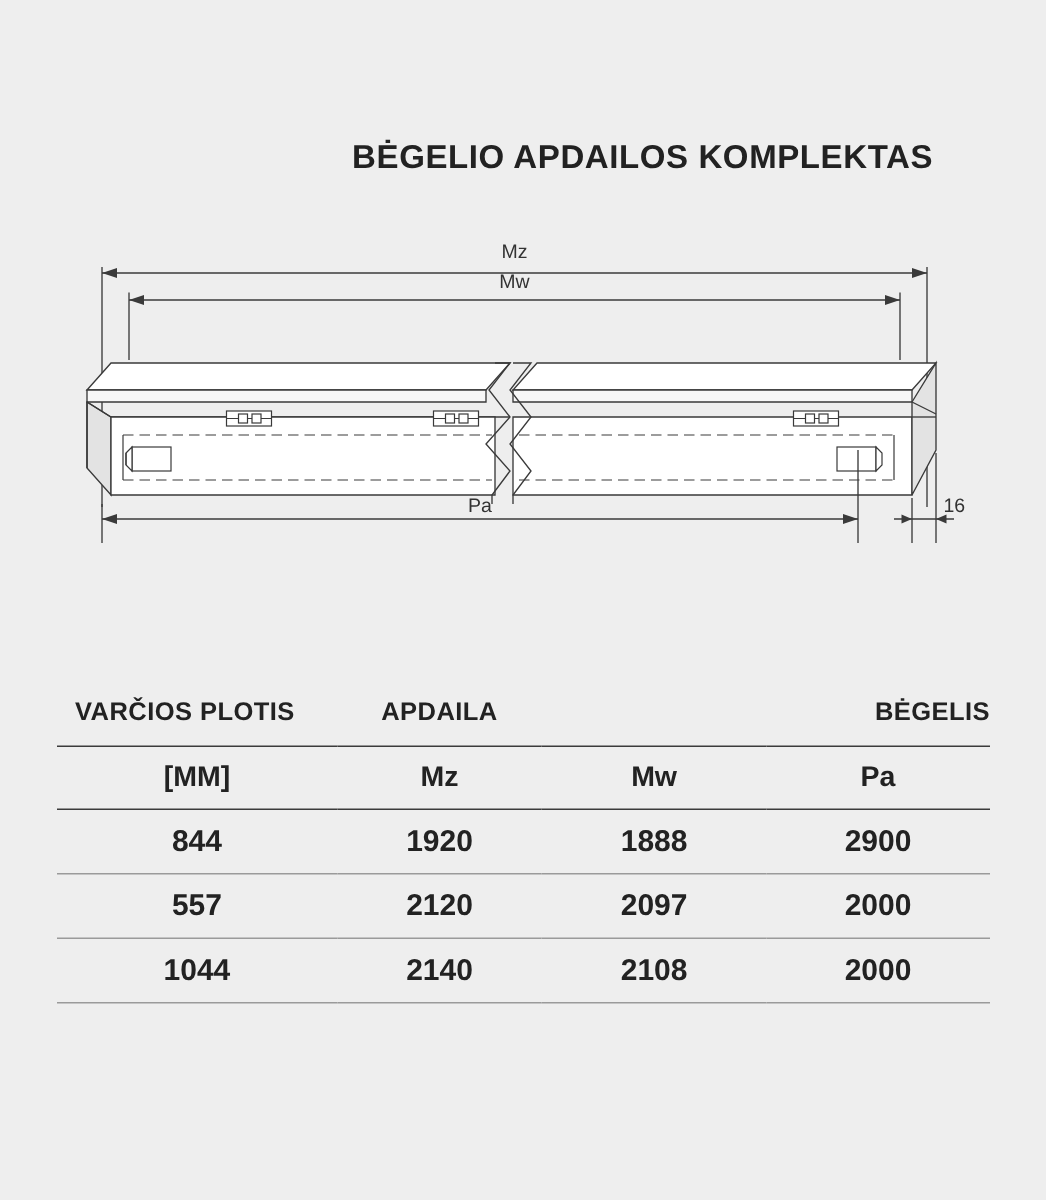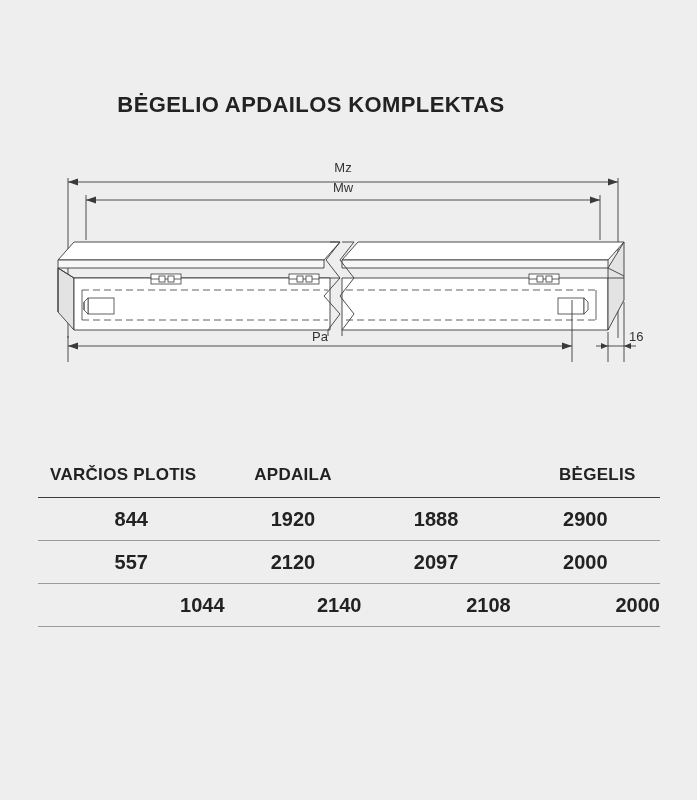--- a/index.html
+++ b/index.html
@@ -18,21 +18,21 @@
   .page {
     position: relative;
     width: 697px;
     height: 800px;
   }
   .title {
     position: absolute;
     top: 92px;
     left: 0;
     width: 622px;
-    text-align: center;
+    text-align: right;
     font-size: 22px;
     font-weight: bold;
     letter-spacing: 0.4px;
     color: #222;
   }
   .drawing {
     position: absolute;
     top: 150px;
     left: 40px;
     width: 620px;
@@ -58,32 +58,31 @@
   }
   .spec-table thead th {
     font-size: 17px;
     letter-spacing: 0.3px;
     border-bottom: 1.5px solid #3b3b3b;
     padding-bottom: 12px;
   }
   .spec-table thead th.col-a { text-align: left; padding-left: 12px; width: 30%; }
   .spec-table thead th.col-b { width: 22%; }
   .spec-table thead th.col-c { width: 24%; }
-  .spec-table thead th.col-d { text-align: center; padding-left: 24px; width: 24%; }
+  .spec-table thead th.col-d { text-align: right; padding-left: 24px; width: 24%; }
   .spec-table tbody tr td {
     border-bottom: 1px solid #9a9a9a;
     font-size: 20px;
   }
   .spec-table tbody tr.units td {
     border-bottom: 1.5px solid #3b3b3b;
     font-size: 19px;
   }
   .spec-table tbody tr:last-child td {
     border-bottom: 1px solid #9a9a9a;
-    text-align: right;
   }
 </style>
 </head>
 <body>
 
 <div class="page">
 
   <div class="title">BĖGELIO APDAILOS KOMPLEKTAS</div>
 
   <div class="drawing">
@@ -184,20 +183,26 @@
   <table class="spec-table">
     <thead>
       <tr>
         <th class="col-a">VARČIOS PLOTIS</th>
         <th class="col-b">APDAILA</th>
         <th class="col-c"></th>
         <th class="col-d">BĖGELIS</th>
       </tr>
     </thead>
     <tbody>
+      <tr class="units">
+        <td>[MM]</td>
+        <td>Mz</td>
+        <td>Mw</td>
+        <td>Pa</td>
+      </tr>
       <tr>
         <td>844</td>
         <td>1920</td>
         <td>1888</td>
         <td>2900</td>
       </tr>
       <tr>
         <td>557</td>
         <td>2120</td>
         <td>2097</td>

